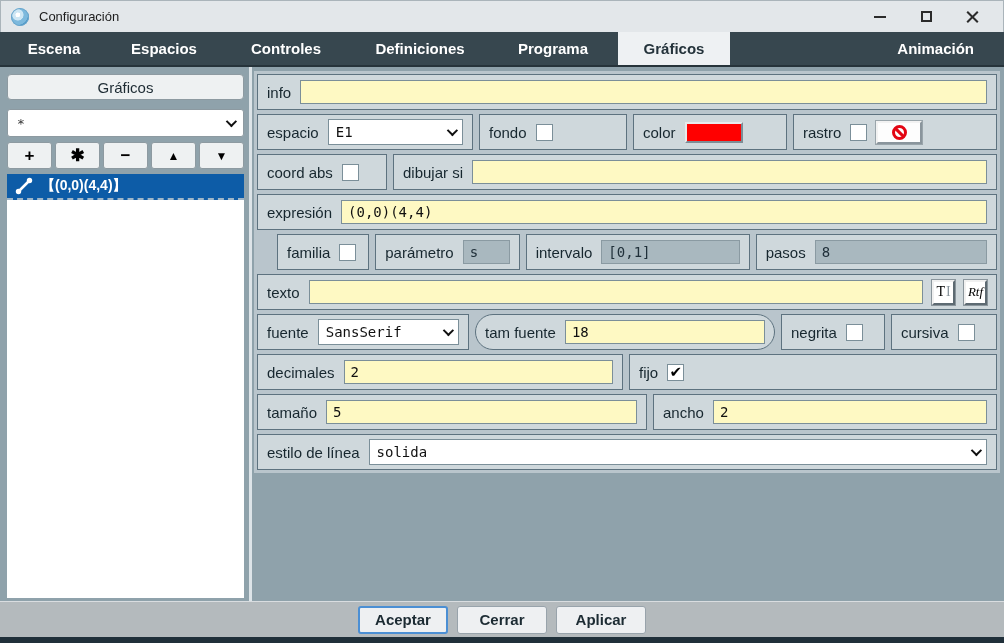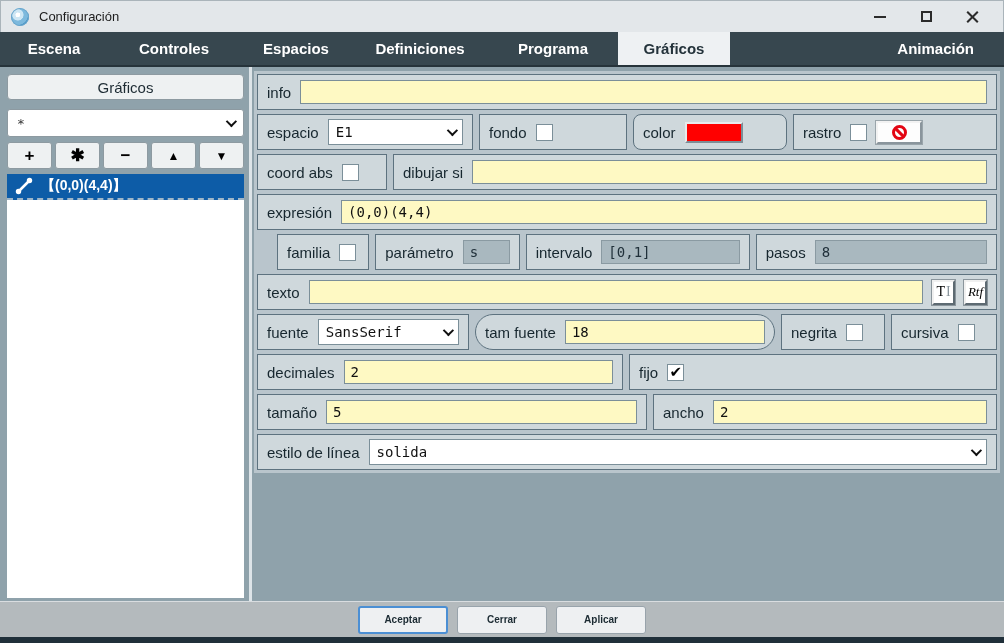--- a/index.html
+++ b/index.html
@@ -58,32 +58,32 @@
   .checkbox { width:17px; height:17px; background:#fff; border:1px solid #7b8f99; flex:0 0 auto; display:flex; align-items:center; justify-content:center; font-family:"DejaVu Sans",sans-serif; font-size:15px; font-weight:700; color:#000; line-height:1; }
   .swatch { width:58px; height:21px; background:#ff0000; border:2px solid; border-color:#e8eaec #7d8d96 #7d8d96 #e8eaec; flex:0 0 auto; }
   .icon-btn { width:46px; height:23px; background:#fdfdfd; border:2px solid; border-color:#f2f2f2 #8a959c #8a959c #f2f2f2; outline:1px solid #9aa5ab; display:flex; align-items:center; justify-content:center; flex:0 0 auto; }
   .no-sign { width:15px; height:15px; border:3px solid #e30613; border-radius:50%; position:relative; flex:0 0 auto; }
   .no-sign::after { content:""; position:absolute; left:-2px; right:-2px; top:50%; height:3px; margin-top:-1.5px; background:#e30613; transform:rotate(45deg); }
   .sq-btn { width:23px; height:25px; background:#fff; border:2px solid; border-color:#f0f0f0 #5d6a72 #5d6a72 #f0f0f0; outline:1px solid #8a959c; display:flex; align-items:center; justify-content:center; font-family:"Liberation Serif",serif; font-size:14px; color:#000; flex:0 0 auto; }
   .sq-btn .cursor-bar { color:#8a959c; font-weight:400; margin-left:1px; }
   .sq-btn.rtf { font-style:italic; font-size:13px; }
 
   
-  .g-espacio{width:216px;} .g-fondo{width:148px;} .g-color{width:154px;border-radius:8px;}
+  .g-espacio{width:216px;} .g-fondo{width:148px;} .g-color{width:154px;}
   .g-coord{width:130px;}
   .g-familia{width:99px;margin-left:20px;} .g-param{width:156px;} .g-interv{width:243px;}
   .g-fuente{width:212px;} .g-tam{width:300px;border-radius:18px;} .g-negrita{width:104px;}
   .g-decimales{width:366px;}
   .g-tamano{width:390px;}
   .w-combo-esp{width:122px;} .w-combo-fuente{width:131px;}
   .w-s{width:48px;} .w-interv{width:150px;}
 
   
   .bottombar { height:36px; flex:0 0 auto; background:#b4babd; border-top:1px solid #d9dde0; display:flex; align-items:center; justify-content:center; gap:9px; }
-  .fbtn { width:90px; height:28px; background:#eef0f2; border:1px solid #98a3ab; border-radius:3px; font-family:"Liberation Sans",sans-serif; font-size:10px; font-weight:600; color:#1c2b33; display:flex; align-items:center; justify-content:center; }
+  .fbtn { width:90px; height:28px; background:#eef0f2; border:1px solid #98a3ab; border-radius:3px; font-family:"Liberation Sans",sans-serif; font-size:15px; font-weight:600; color:#1c2b33; display:flex; align-items:center; justify-content:center; }
   .fbtn.focused { border:2px solid #4b8fd4; }
   .bottomstrip { height:6px; flex:0 0 auto; background:#20303a; }
 </style>
 </head>
 <body>
 
 <div class="window">
 
   <div class="titlebar">
     <div class="app-icon"></div>
@@ -96,22 +96,22 @@
           <div class="glyph-max"></div>
         </div>
       <div class="wbtn">
           <div class="glyph-close"></div>
         </div>
     </div>
   </div>
 
   <div class="tabbar">
     <div class="tab t1">Escena</div>
+    <div class="tab t2">Espacios</div>
     <div class="tab t3">Controles</div>
-    <div class="tab t2">Espacios</div>
     <div class="tab t4">Definiciones</div>
     <div class="tab t5">Programa</div>
     <div class="tab selected">Gráficos</div>
     <div class="tab last">Animación</div>
   </div>
 
   <div class="content">
 
     <div class="left-panel">
       <div class="lp-header">Gráficos</div>

